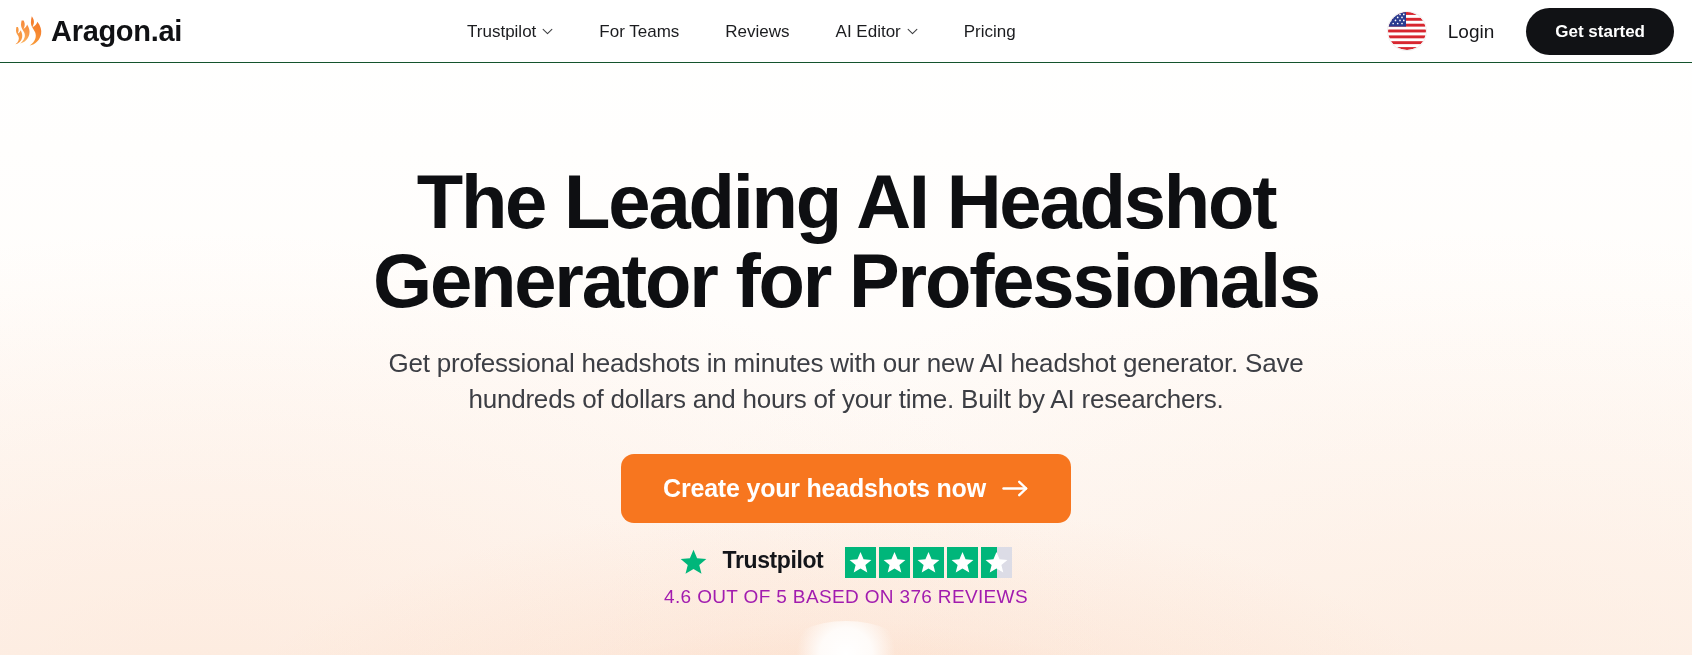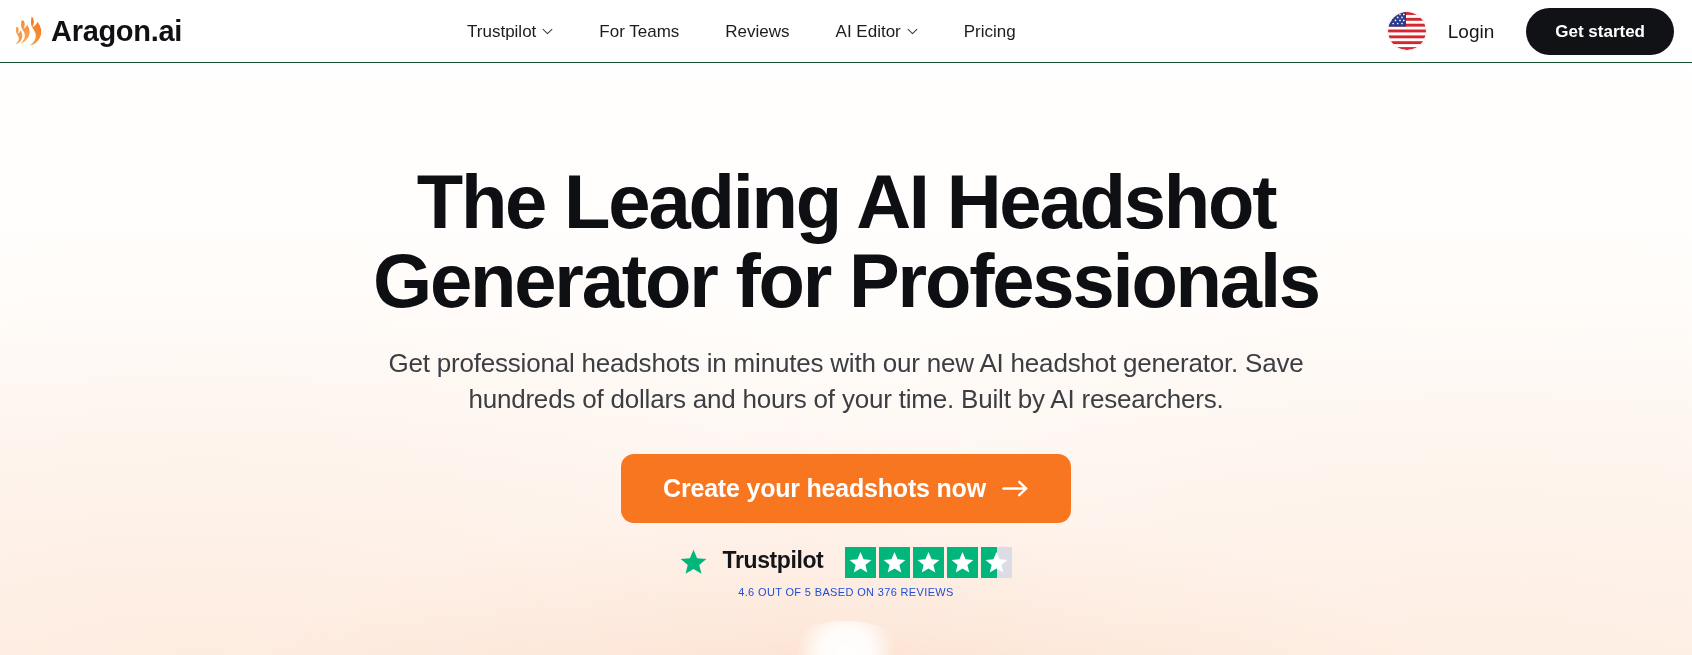--- a/index.html
+++ b/index.html
@@ -229,22 +229,22 @@
     width: 31px; height: 31px;
     display: flex; align-items: center; justify-content: center;
     background: #00b67a;
   }
   .tp-box.half {
     background: linear-gradient(90deg, #00b67a 0 50%, #dcdce6 50% 100%);
   }
   .tp-box svg { width: 23px; height: 23px; display: block; }
 
   .trust-caption {
-    font-size: 11px;
-    color: #1d4ed8;
+    font-size: 19px;
+    color: #a21caf;
     letter-spacing: 0.35px;
     font-weight: 400;
     line-height: 1;
   }
 </style>
 </head>
 <body>
 
 <div id="page">
   <div class="bg-wash"></div>

